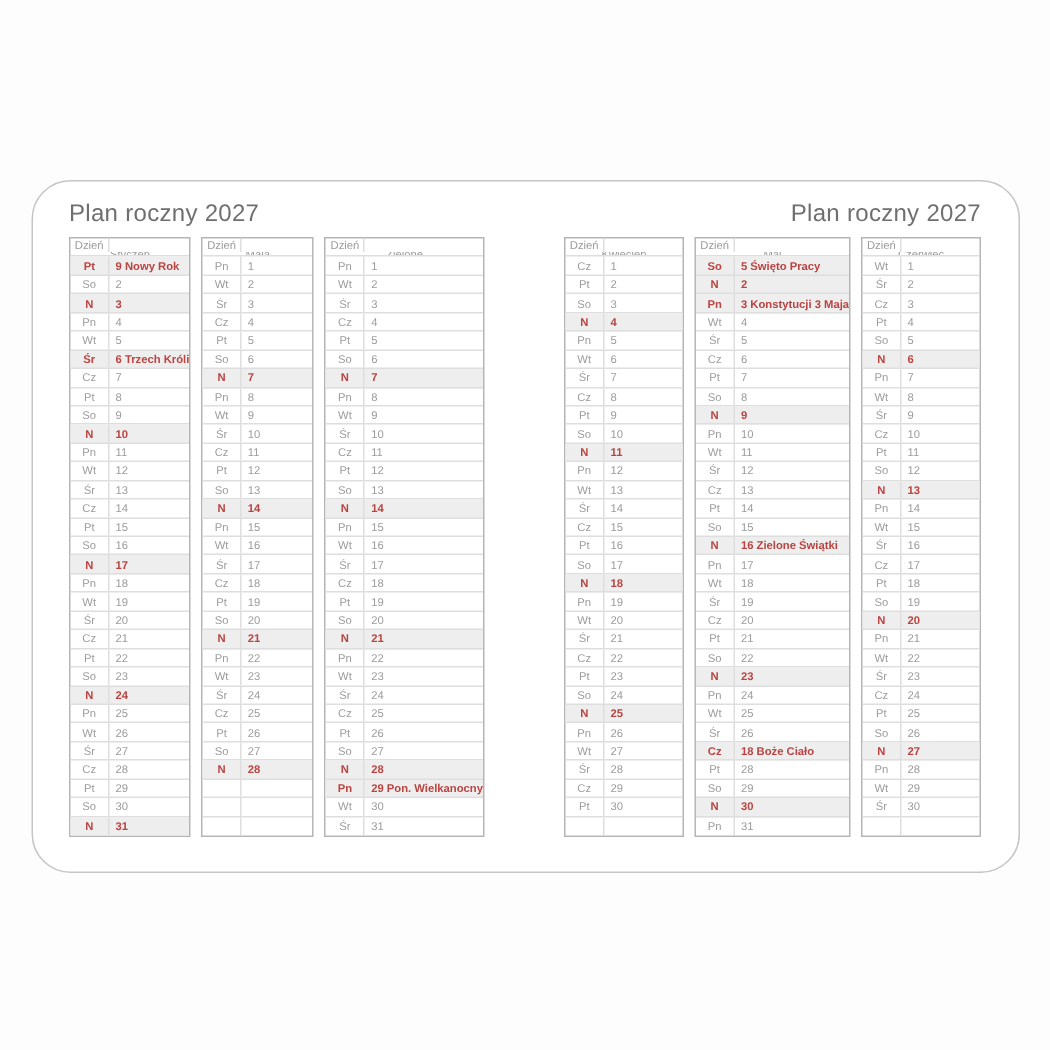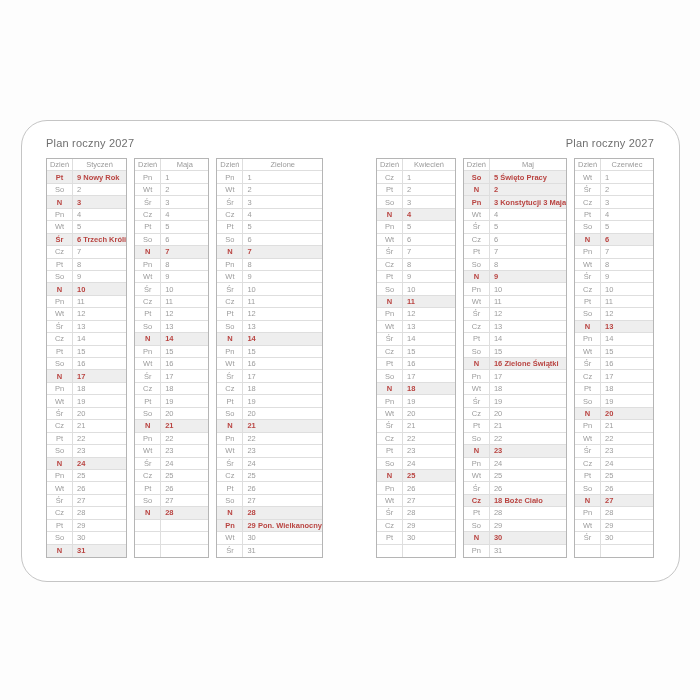--- a/index.html
+++ b/index.html
@@ -31,21 +31,21 @@
     border: 1px solid var(--card-border);
     border-radius: 26px;
   }
   .page {
     position: absolute;
     top: 14px;
   }
   .page.left  { left: 24px;  width: 277px; }
   .page.right { left: 354px; width: 278px; }
   .page-title {
-    font-size: 11px;
+    font-size: 16px;
     color: var(--title-txt);
     height: 16px;
     line-height: 16px;
     margin-bottom: 7px;
     letter-spacing: 0.2px;
   }
   .page.right .page-title { text-align: right; }
   .months {
     display: flex;
     gap: 7px;
@@ -74,21 +74,21 @@
     justify-content: center;
   }
   .cell-date {
     flex: 1;
     display: flex;
     align-items: center;
     padding-left: 4px;
     overflow: hidden;
     white-space: nowrap;
   }
-  .row.header { color: var(--hdr-txt); }
+  .row.header { color: var(--hdr-txt); flex-direction: column; }
   .row.header .cell-date {
     justify-content: center;
     padding-left: 0;
   }
   .row.hl {
     background: var(--hl-bg);
     color: var(--red);
     font-weight: bold;
   }
 </style>

